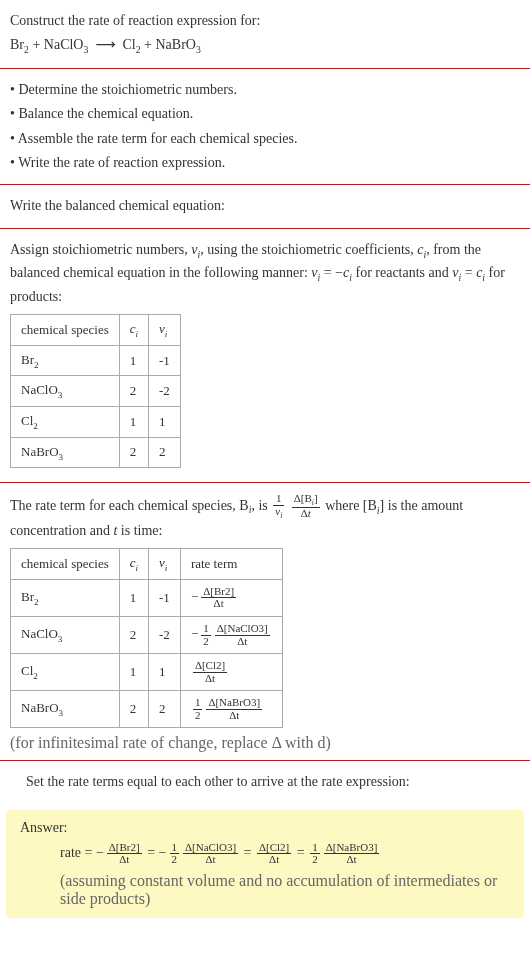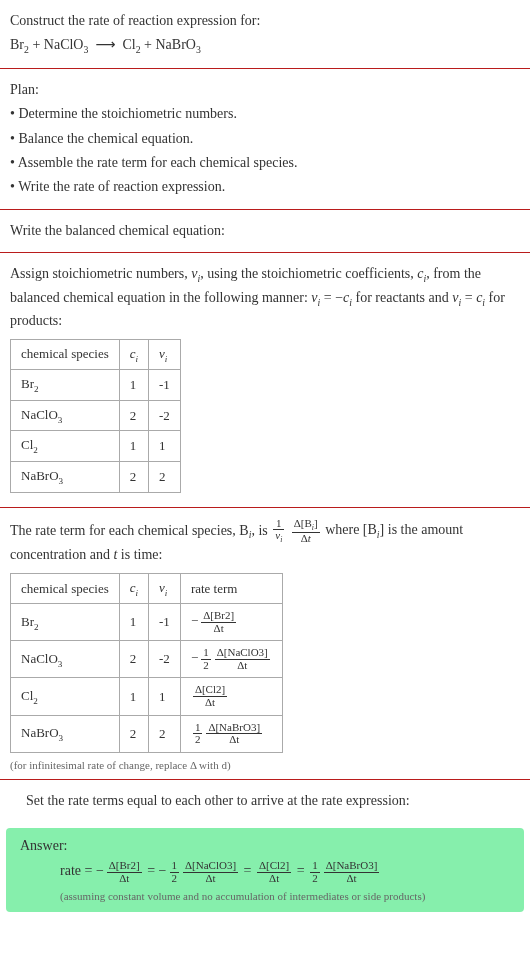--- a/index.html
+++ b/index.html
@@ -26,25 +26,25 @@
     border: 1px solid #aaa;
     padding: 6px 10px;
     text-align: left;
     font-size: 13px;
   }
   table.data th {
     font-weight: normal;
     background: #fff;
   }
   .small-note {
-    font-size: 11px;
+    font-size: 16px;
     color: #666;
   }
   .answer-box {
-    background: #86efac;
+    background: #fef9c3;
     border-radius: 4px;
     padding: 10px 14px;
     margin: 6px;
   }
   .answer-label { margin-bottom: 6px; }
   .indent { margin-left: 40px; }
   .frac {
     display: inline-block;
     vertical-align: middle;
     text-align: center;
@@ -59,21 +59,20 @@
 </style>
 </head>
 <body>
 
 <div class="section">
   <div class="line">Construct the rate of reaction expression for:</div>
   <div class="line">Br<sub>2</sub> + NaClO<sub>3</sub> &nbsp;⟶&nbsp; Cl<sub>2</sub> + NaBrO<sub>3</sub></div>
 </div>
 
 <div class="section">
-  <div class="line">Plan:</div>
   <div class="line">• Determine the stoichiometric numbers.</div>
   <div class="line">• Balance the chemical equation.</div>
   <div class="line">• Assemble the rate term for each chemical species.</div>
   <div class="line">• Write the rate of reaction expression.</div>
 </div>
 
 <div class="section">
   <div class="line">Write the balanced chemical equation:</div>
 </div>
 

